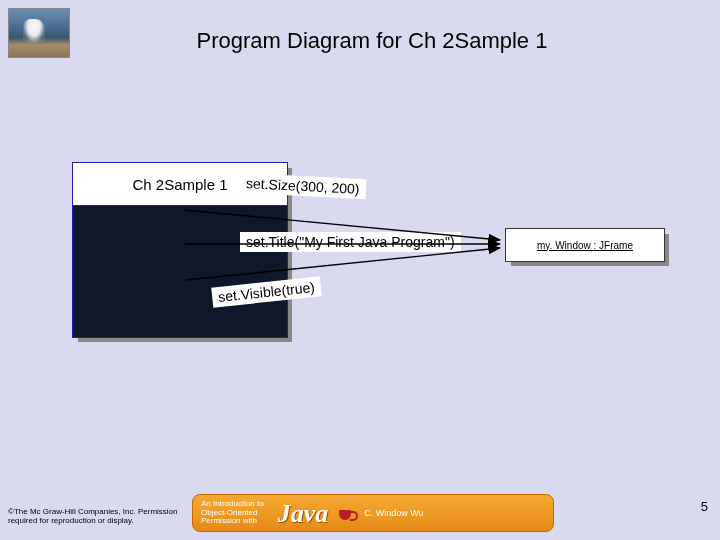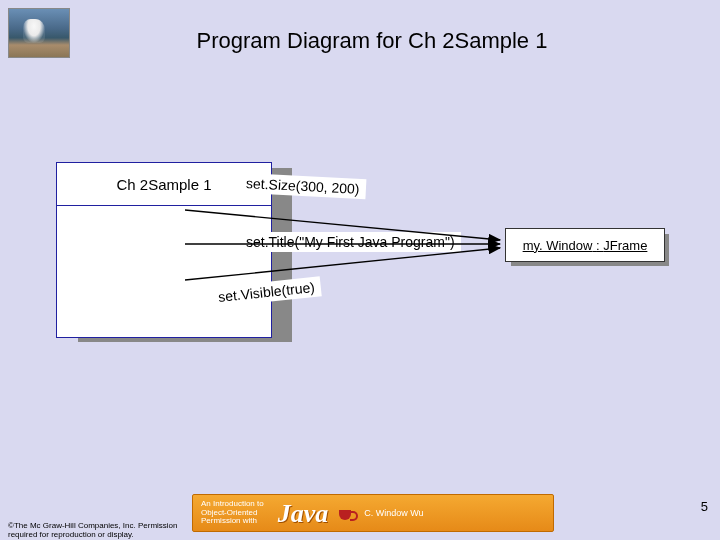--- a/index.html
+++ b/index.html
@@ -46,24 +46,24 @@
     position: absolute;
     top: 168px;
     left: 78px;
     width: 214px;
     height: 174px;
     background: #888;
   }
   .left-box {
     position: absolute;
     top: 162px;
-    left: 56px;
+    left: 72px;
     width: 214px;
     height: 174px;
-    background: #ffffff;
+    background: #0f172a;
     border: 1px solid #2020a0;
   }
   .left-box-top {
     position: absolute;
     top: 0;
     left: 0;
     right: 0;
     height: 42px;
     background: #fff;
     border-bottom: 1px solid #2020a0;
@@ -108,43 +108,43 @@
     position: absolute;
     top: 228px;
     left: 505px;
     width: 158px;
     height: 32px;
     background: #fff;
     border: 1px solid #333;
     display: flex;
     align-items: center;
     justify-content: center;
-    font-size: 13px;
+    font-size: 10px;
     color: #000;
   }
   .uline { text-decoration: underline; }
 
   
   .copyright {
     position: absolute;
     left: 8px;
-    bottom: 0;
+    bottom: 14px;
     font-size: 8px;
     line-height: 1.2;
     color: #000;
     width: 170px;
   }
   .java-banner {
     position: absolute;
     left: 192px;
     bottom: 8px;
     width: 360px;
     height: 36px;
     background: linear-gradient(to bottom, #f5a931, #e68a18);
-    border-radius: 2px;
+    border-radius: 8px;
     border: 1px solid #c06a00;
     display: flex;
     align-items: center;
     color: #fff;
   }
   .java-banner .intro {
     font-size: 8px;
     line-height: 1.05;
     margin-left: 8px;
     text-align: left;

